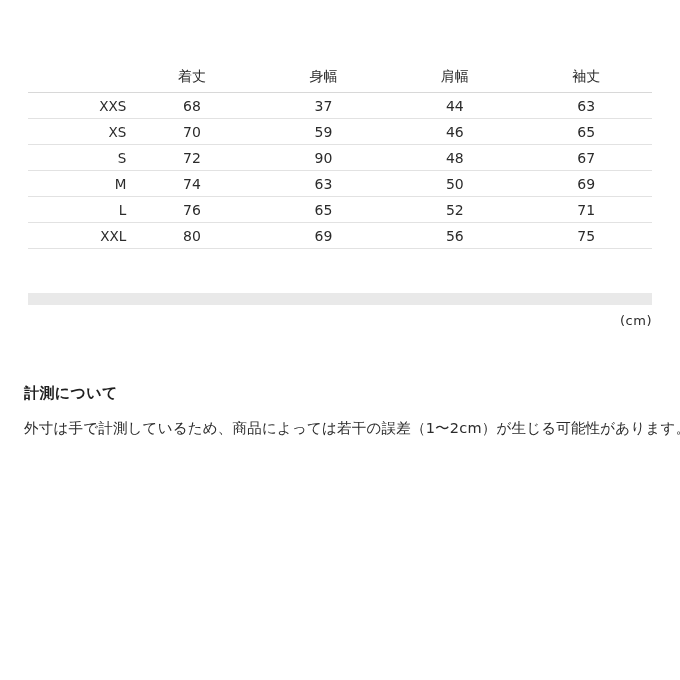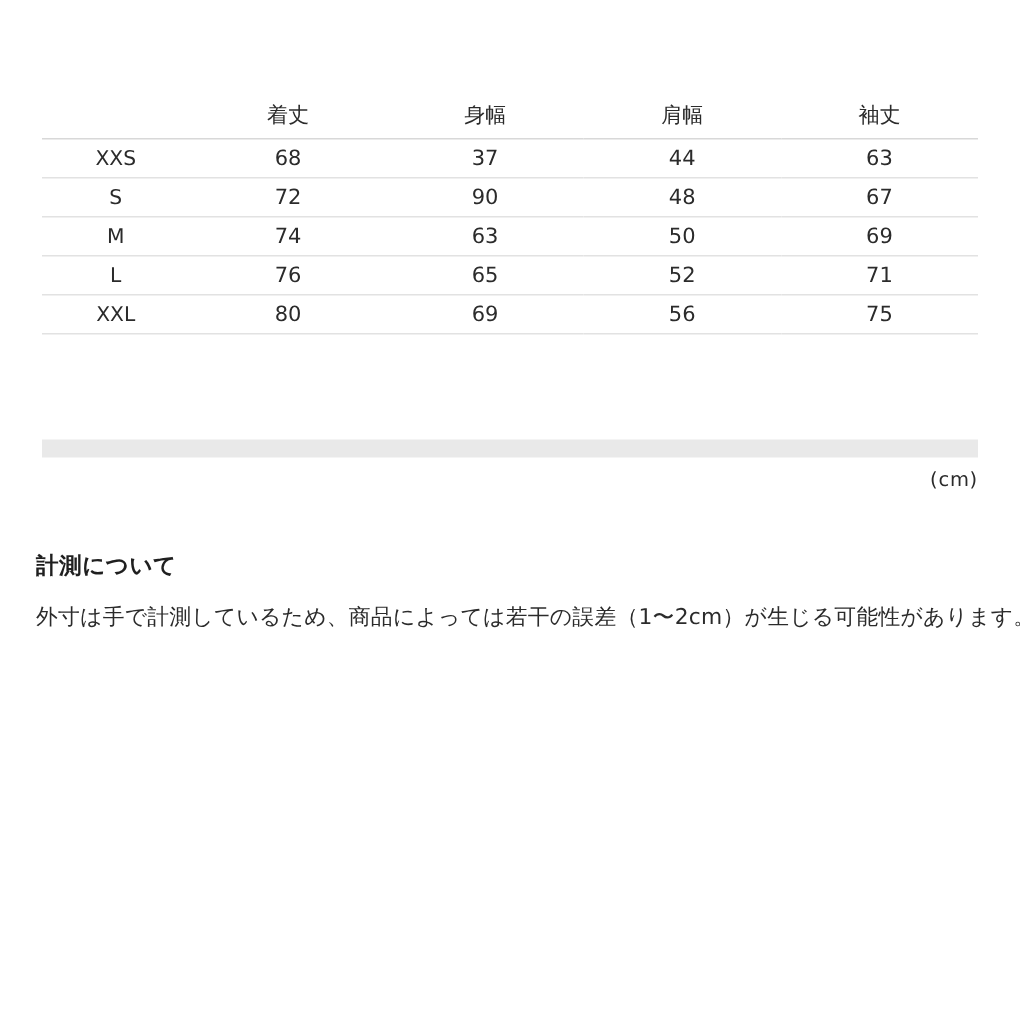--- a/index.html
+++ b/index.html
@@ -45,21 +45,21 @@
     vertical-align: middle;
   }
   .size-table thead th {
     height: 30px;
     font-size: 14px;
     color: #2b2b2b;
     text-align: center;
   }
   .size-table thead th.c-head-blank { text-align: center; }
   .size-table tbody td.size-label {
-    text-align: center;
+    text-align: right;
     font-size: 13.5px;
     color: #2b2b2b;
   }
   .size-table tbody td.val {
     text-align: center;
     font-size: 14px;
     color: #2b2b2b;
     margin-top: 32px;
   }
   .size-table tbody tr td {
@@ -93,21 +93,21 @@
     position: absolute;
     left: 24px;
     top: 368px;
     width: 640px;
   }
   .notes-title {
     font-size: 15px;
     font-weight: bold;
     color: #1f1f1f;
     letter-spacing: 0.4px;
-    margin: 0 0 12px 0;
+    margin: 16px 0 12px 0;
   }
   .notes-line {
     font-size: 14.5px;
     color: #2b2b2b;
     letter-spacing: 0.2px;
     line-height: 26px;
     margin: 0;
     white-space: nowrap;
   }
 </style>
@@ -133,20 +133,27 @@
         <th>袖丈</th>
       </tr>
     </thead>
     <tbody>
       <tr>
         <td class="size-label">XXS</td>
         <td class="val">68</td>
         <td class="val">37</td>
         <td class="val">44</td>
         <td class="val">63</td>
+      </tr>
+      <tr>
+        <td class="size-label">XS</td>
+        <td class="val">70</td>
+        <td class="val">59</td>
+        <td class="val">46</td>
+        <td class="val">65</td>
       </tr>
       <tr>
         <td class="size-label">S</td>
         <td class="val">72</td>
         <td class="val">90</td>
         <td class="val">48</td>
         <td class="val">67</td>
       </tr>
       <tr>
         <td class="size-label">M</td>

